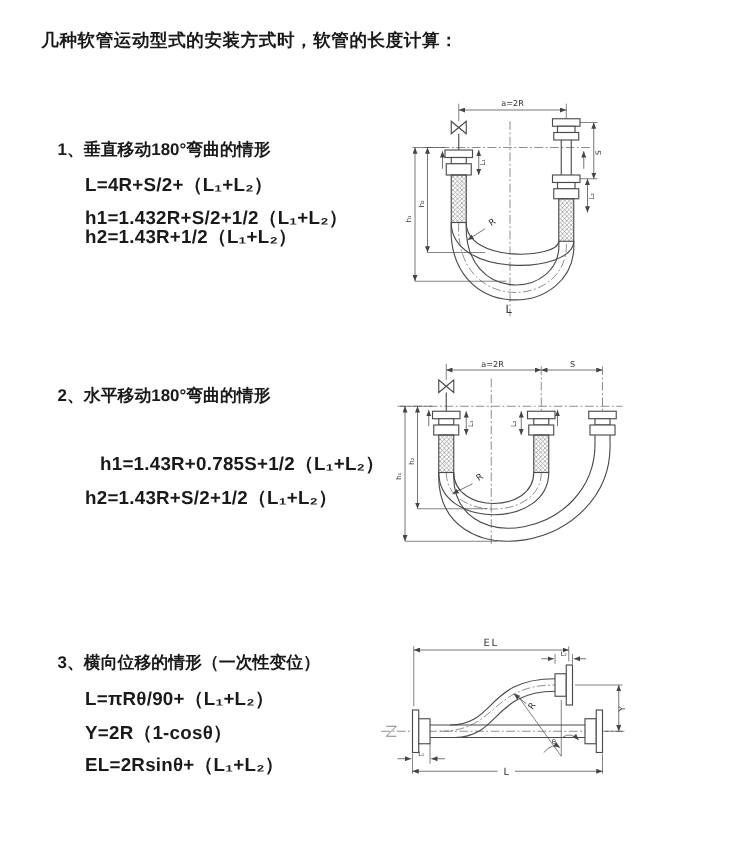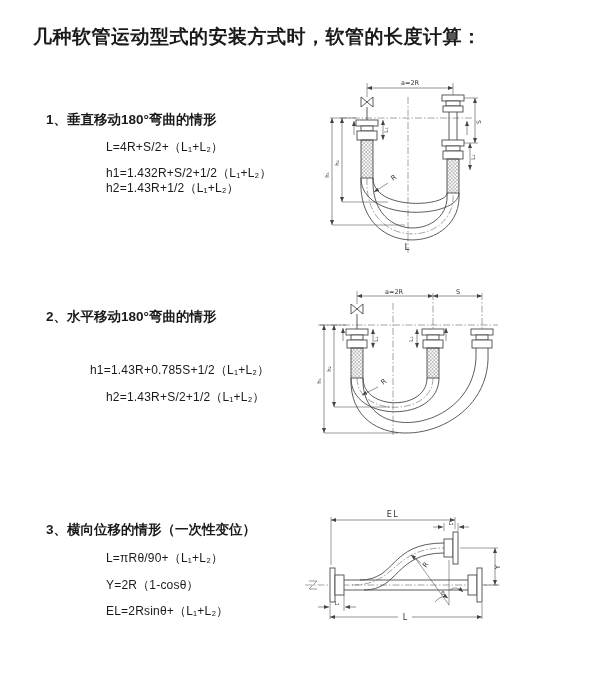--- a/index.html
+++ b/index.html
@@ -2,23 +2,23 @@
 <html><head>
 <meta charset="utf-8">
 <style>
   html,body { margin:0; padding:0; background:#ffffff; }
   body {
     width:600px; height:675px;
     font-family:"Liberation Sans","DejaVu Sans",sans-serif;
     color:#1a1a1a;
   }
   .page { position:relative; width:600px; height:675px; background:#fff; overflow:hidden; }
-  .title   { position:absolute; left:33px; top:24px;  font-size:19px;   font-weight:bold; letter-spacing:0.5px; white-space:nowrap; }
+  .title   { position:absolute; left:33px; top:24px;  font-size:14px;   font-weight:bold; letter-spacing:0.5px; white-space:nowrap; }
   .heading { position:absolute; font-size:13.5px; font-weight:bold; white-space:nowrap; }
-  .formula { position:absolute; font-size:12px; font-weight:normal; white-space:nowrap; letter-spacing:0.2px;margin-left:38px; }
+  .formula { position:absolute; font-size:15px; font-weight:bold; white-space:nowrap; letter-spacing:0.2px; }
   svg.diagram { position:absolute; }
   svg text { font-family:"DejaVu Sans","Liberation Sans",sans-serif; fill:#333; }
   .ln   { stroke:#4a4a4a; stroke-width:0.9;  fill:none; }
   .thin { stroke:#4a4a4a; stroke-width:0.55; fill:none; }
   .cl   { stroke:#5a5a5a; stroke-width:0.55; fill:none; stroke-dasharray:7 2 1.5 2; }
   .dim  { stroke:#4a4a4a; stroke-width:0.6;  fill:none; }
   .fit  { fill:#ffffff; stroke:#4a4a4a; stroke-width:0.9; }
   .braid{ fill:url(#braidpat); stroke:#4a4a4a; stroke-width:0.9; }
 </style>
 </head>
@@ -27,21 +27,21 @@
 <div class="page">
 
   <div class="title">几种软管运动型式的安装方式时，软管的长度计算：</div>
 
   <div class="heading" style="left:46px; top:111px;">1、垂直移动180°弯曲的情形</div>
   <div class="formula" style="left:68px; top:139px;">L=4R+S/2+（L₁+L₂）</div>
   <div class="formula" style="left:68px; top:165px;text-align:center;">h1=1.432R+S/2+1/2（L₁+L₂）</div>
   <div class="formula" style="left:68px; top:180px;text-align:right;">h2=1.43R+1/2（L₁+L₂）</div>
 
   <div class="heading" style="left:46px; top:308px;">2、水平移动180°弯曲的情形</div>
-  <div class="formula" style="left:52px; top:362px;">h1=1.43R+0.785S+1/2（L₁+L₂）</div>
+  <div class="formula" style="left:80px; top:362px;">h1=1.43R+0.785S+1/2（L₁+L₂）</div>
   <div class="formula" style="left:68px; top:389px;">h2=1.43R+S/2+1/2（L₁+L₂）</div>
 
   <div class="heading" style="left:46px; top:521px;">3、横向位移的情形（一次性变位）</div>
   <div class="formula" style="left:68px; top:550px;text-align:center;">L=πRθ/90+（L₁+L₂）</div>
   <div class="formula" style="left:68px; top:577px;">Y=2R（1-cosθ）</div>
   <div class="formula" style="left:68px; top:603px;">EL=2Rsinθ+（L₁+L₂）</div>
 
   <svg class="diagram" style="left:310px; top:75px;" width="290" height="185" viewBox="0 0 290 185">
     <defs>
       <pattern id="braidpat" width="3.5" height="3.5" patternUnits="userSpaceOnUse">

